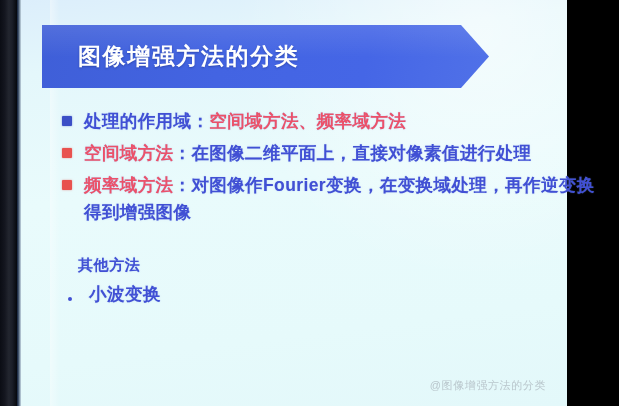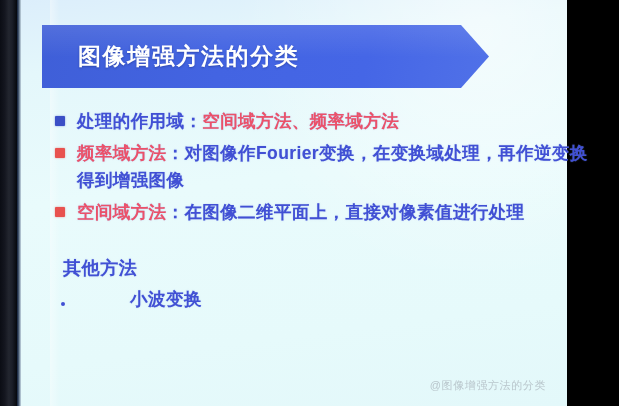--- a/index.html
+++ b/index.html
@@ -96,21 +96,21 @@
     font-size: 23px;
     font-weight: bold;
     letter-spacing: 1.6px;
     text-shadow: 0 1px 2px rgba(20,40,120,0.45);
     white-space: nowrap;
   }
 
   
   .content {
     position: absolute;
-    left: 34px;
+    left: 41px;
     top: 108px;
     width: 545px;
   }
 
   .bullet-row {
     display: flex;
     align-items: flex-start;
     margin-bottom: 5px;
   }
   .sq {
@@ -131,34 +131,33 @@
     letter-spacing: 0.4px;
     color: #4150d4;
     text-shadow: 0 0 1.2px rgba(120,150,230,0.55);
   }
   .t-blue { color: #4150d4; }
   .t-red  { color: #ec5169; }
 
   .gap { height: 24px; }
 
   .other-heading {
-    margin-left: 8px;
-    font-size: 18px;
+    margin-left: 16px;
+    font-size: 15px;
     font-weight: bold;
     letter-spacing: 0.6px;
     color: #4150d4;
     text-shadow: 0 0 1.2px rgba(120,150,230,0.55);
   }
 
   .dot-row {
     display: flex;
     align-items: flex-end;
     margin-top: 7px;
     margin-left: 6px;
-    gap: 48px;
   }
   .dot {
     flex: 0 0 auto;
     width: 4px;
     height: 4px;
     border-radius: 50%;
     background: #4150d4;
     margin-right: 17px;
     position: relative;
     top: -5px;
@@ -203,28 +202,28 @@
       <div class="bullet-row">
         <span class="sq blue"></span>
         <div class="bullet-text">
           <span class="t-blue">处理的作用域：</span><span class="t-red">空间域方法、频率域方法</span>
         </div>
       </div>
 
       <div class="bullet-row">
         <span class="sq red"></span>
         <div class="bullet-text">
-          <span class="t-red">频率域方法</span><span class="t-blue">：对图像作Fourier变换，在变换域处理，再作逆变换得到增强图像</span>
+          <span class="t-red">空间域方法</span><span class="t-blue">：在图像二维平面上，直接对像素值进行处理</span>
         </div>
       </div>
 
       <div class="bullet-row">
         <span class="sq red"></span>
         <div class="bullet-text">
-          <span class="t-red">空间域方法</span><span class="t-blue">：在图像二维平面上，直接对像素值进行处理</span>
+          <span class="t-red">频率域方法</span><span class="t-blue">：对图像作Fourier变换，在变换域处理，再作逆变换得到增强图像</span>
         </div>
       </div>
 
       <div class="gap"></div>
 
       <div class="other-heading">其他方法</div>
 
       <div class="dot-row">
         <span class="dot"></span>
         <span class="dot-text">小波变换</span>

